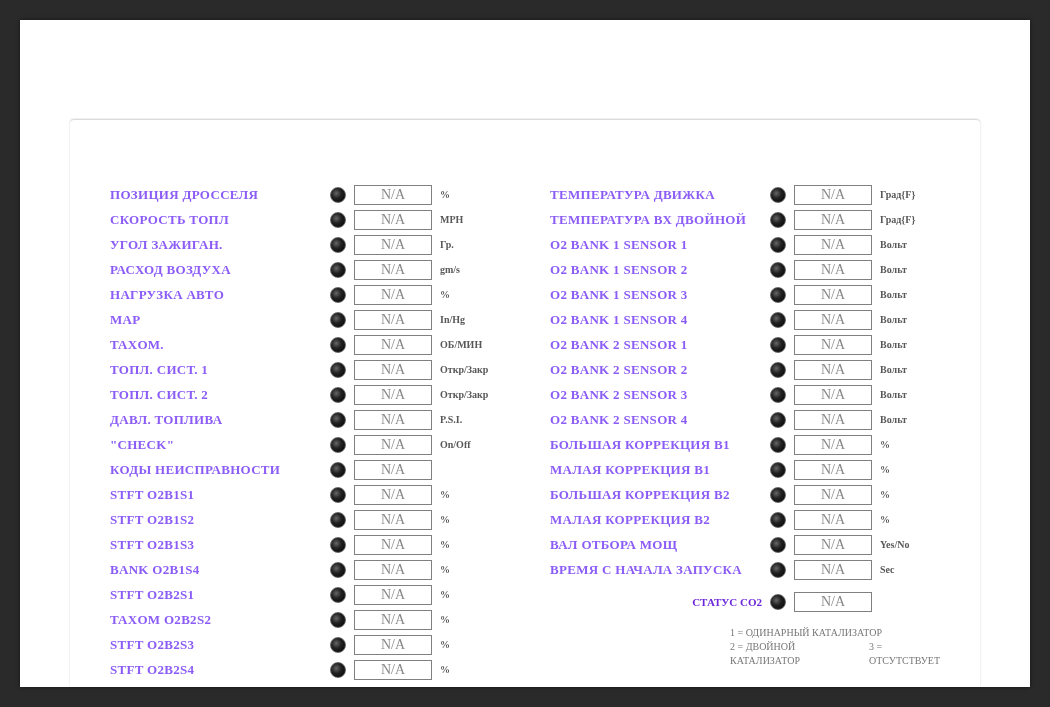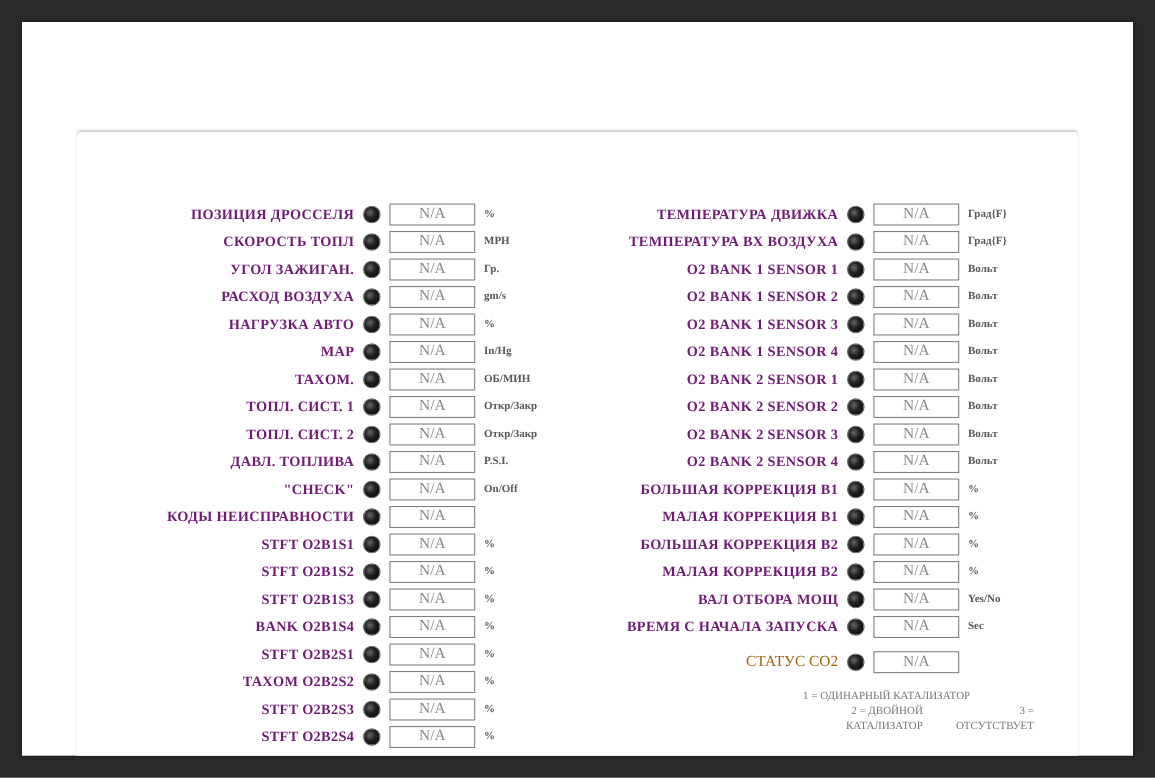--- a/index.html
+++ b/index.html
@@ -41,24 +41,23 @@
     min-width: 0;
   }
   .row {
     display: flex;
     align-items: center;
     height: 25px;
     gap: 8px;
   }
   .lbl {
     flex: 1 1 auto;
-    text-align: right;
     font-weight: bold;
     font-size: 13px;
-    color: #701a75;
+    color: #8b5cf6;
     letter-spacing: .3px;
     white-space: nowrap;
     overflow: hidden;
   }
   .dot {
     width: 14px;
     height: 14px;
     border-radius: 50%;
     background: radial-gradient(circle at 38% 38%, #666 0%, #222 40%, #000 100%);
     border: 1px solid #666;
@@ -86,36 +85,35 @@
     white-space: nowrap;
   }
   .co2-row {
     display: flex;
     align-items: center;
     gap: 8px;
     margin-top: 10px;
     white-space: nowrap;
   }
   .co2-lbl {
-    font-weight: normal;
-    font-size: 14px;
-    color: #a16207;
+    font-weight: bold;
+    font-size: 11px;
+    color: #6d28d9;
     margin-left: auto;
   }
   .legend {
     margin-top: 14px;
     font-size: 10px;
     color: #777;
     line-height: 14px;
     padding-left: 180px;
   }
   .legend-line2 {
     display: flex;
     gap: 30px;
-    text-align: right;
   }
 </style>
 </head>
 <body>
 
 <div class="frame">
   <div class="panel">
     <div class="columns">
       <div class="col" id="col-left">
           <div class="row">
@@ -240,21 +238,21 @@
           </div>
         </div>
       <div class="col" id="col-right">
           <div class="row">
             <span class="lbl">ТЕМПЕРАТУРА ДВИЖКА</span>
             <span class="dot"></span>
             <span class="val">N/A</span>
             <span class="unit">Град{F}</span>
           </div>
           <div class="row">
-            <span class="lbl">ТЕМПЕРАТУРА BX ВОЗДУХА</span>
+            <span class="lbl">ТЕМПЕРАТУРА BX ДВОЙНОЙ</span>
             <span class="dot"></span>
             <span class="val">N/A</span>
             <span class="unit">Град{F}</span>
           </div>
           <div class="row">
             <span class="lbl">O2 BANK 1 SENSOR 1</span>
             <span class="dot"></span>
             <span class="val">N/A</span>
             <span class="unit">Вольт</span>
           </div>

